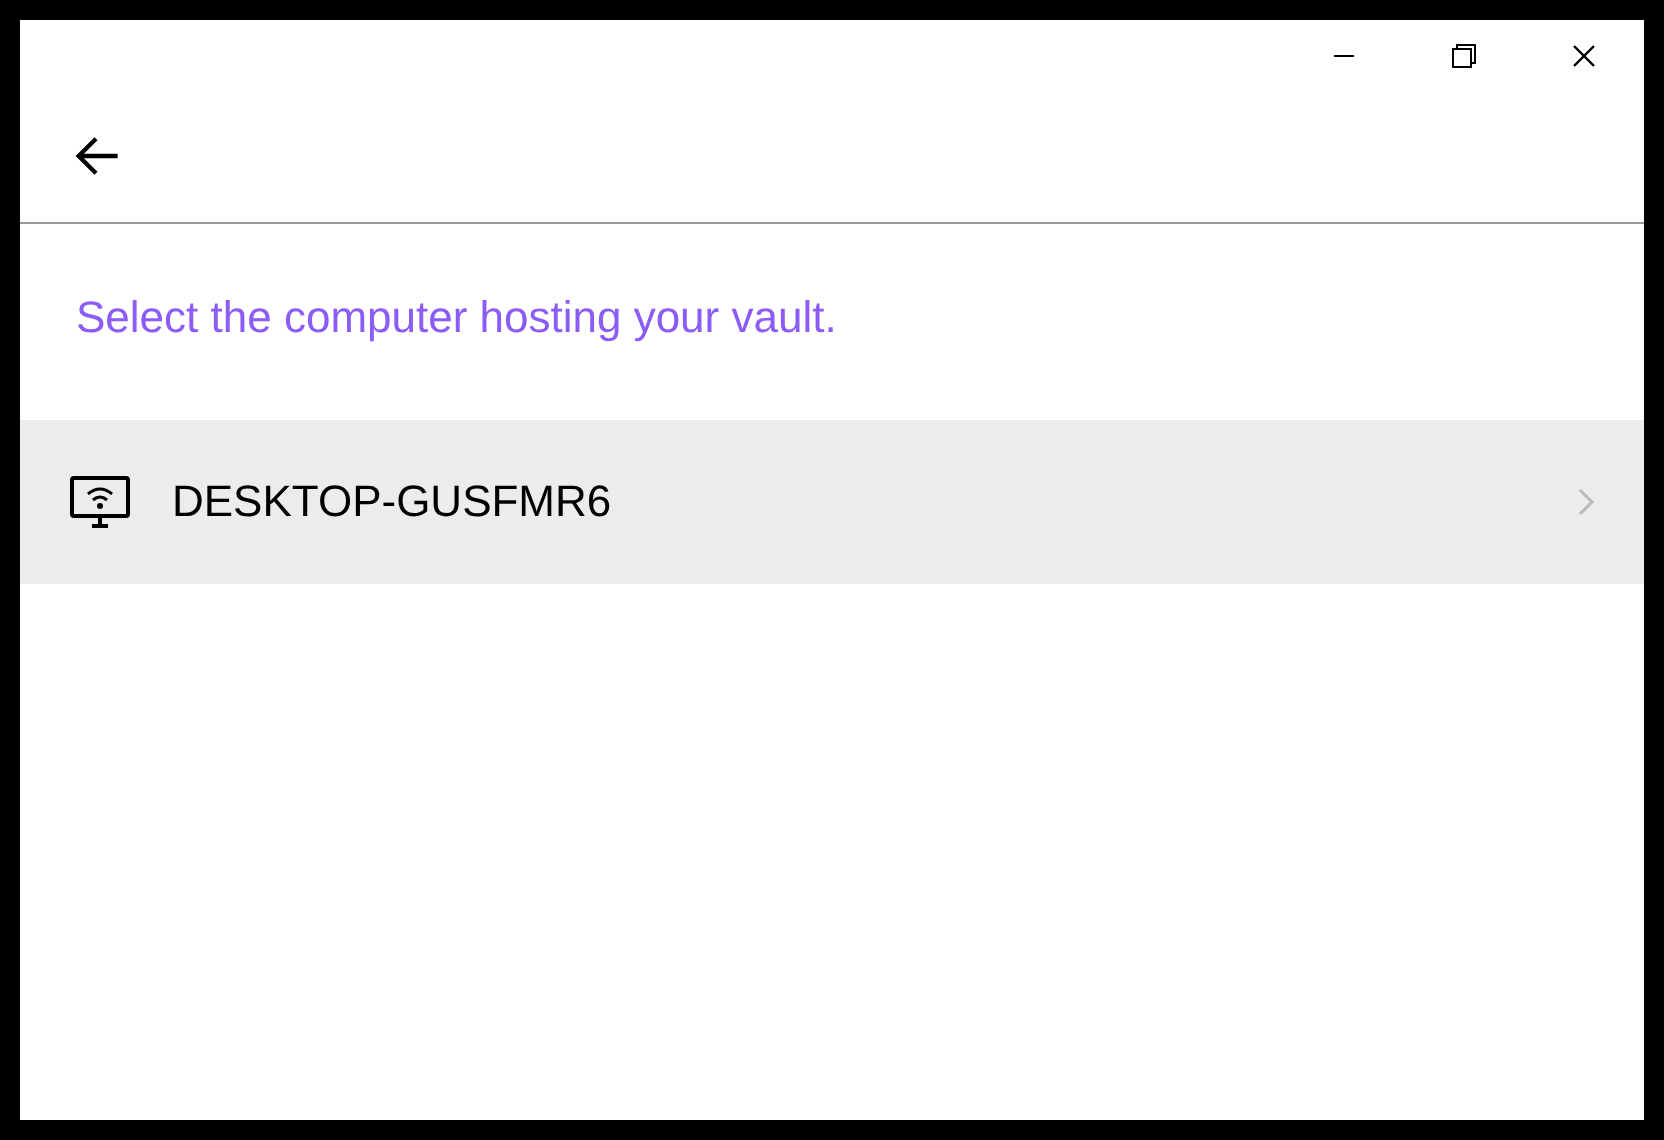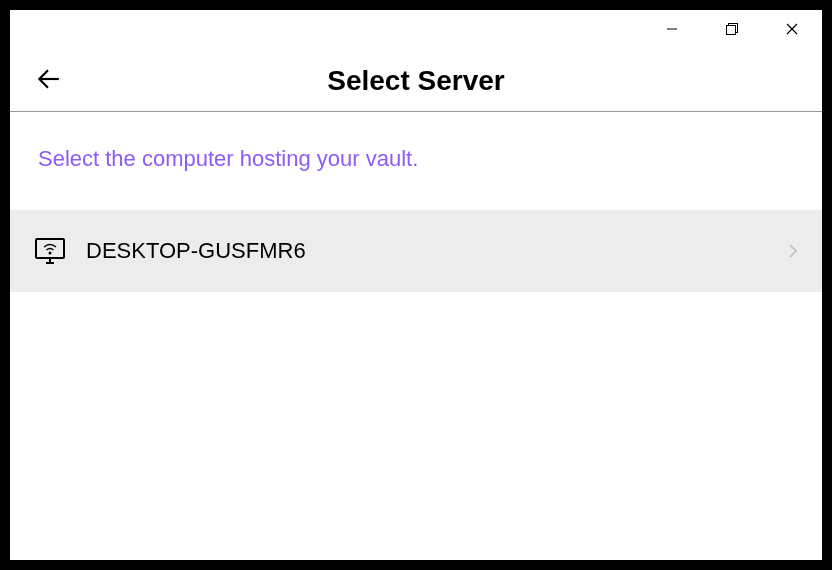--- a/index.html
+++ b/index.html
@@ -144,21 +144,20 @@
 
   <div class="header">
     <div class="back-btn">
       <span>
         <svg viewBox="0 0 24 24" fill="none">
           <line x1="4" y1="12" x2="22" y2="12" stroke="#000" stroke-width="2"></line>
           <polyline points="12,4 4,12 12,20" stroke="#000" stroke-width="2" fill="none"></polyline>
         </svg>
       </span>
     </div>
-    <div class="page-title">Select Server</div>
   </div>
 
   <div class="content">
     <div class="instruction">Select the computer hosting your vault.</div>
 
     <div class="server-item">
       <div class="server-icon">
         <svg viewBox="0 0 32 32" fill="none">
           <rect x="2" y="4" width="28" height="19" rx="1" stroke="#000" stroke-width="2" fill="none"></rect>
           <line x1="12" y1="28" x2="20" y2="28" stroke="#000" stroke-width="2"></line>

